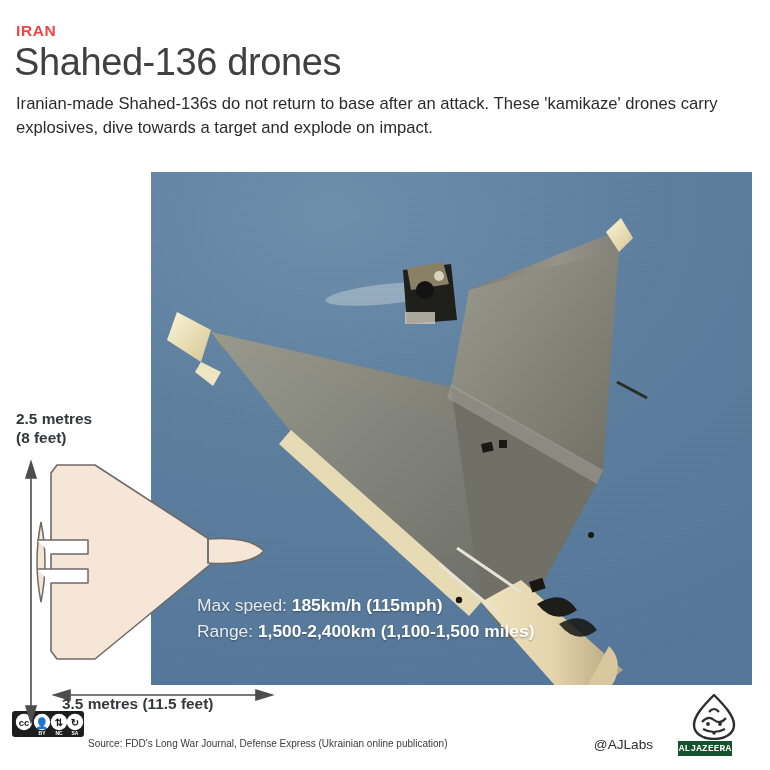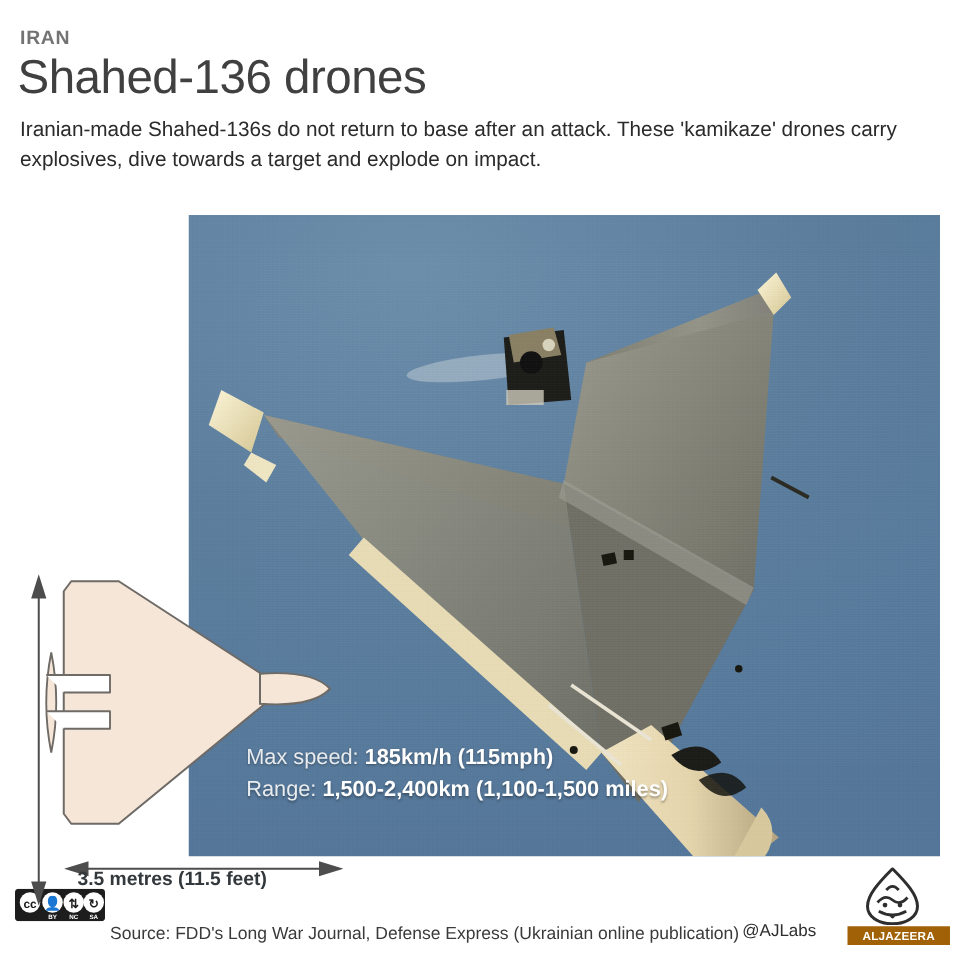--- a/index.html
+++ b/index.html
@@ -10,21 +10,21 @@
     position: relative; overflow: hidden;
     font-family: "Liberation Sans", sans-serif;
     color: #2b2b2b;
     -webkit-font-smoothing: antialiased;
   }
 
   
   .kicker {
     position: absolute; left: 16px; top: 22px;
     font-size: 15.5px; font-weight: bold; letter-spacing: .6px;
-    color: #737373;
+    color: #ef4444;
   }
   .headline {
     position: absolute; left: 14px; top: 42px;
     font-size: 38px; font-weight: 400; letter-spacing: -.4px;
     color: #404040; line-height: 1.08; white-space: nowrap;
   }
   .standfirst {
     position: absolute; left: 16px; top: 92px; width: 740px;
     font-size: 16.6px; line-height: 1.42; color: #2b2b2b;
   }
@@ -60,31 +60,31 @@
   .dim-label {
     position: absolute; font-size: 15.4px; font-weight: bold; color: #33383c; line-height: 1.26;
     white-space: pre;
   }
   .dim-v { left: 16px; top: 11px; }
   .dim-h { left: 62px; top: 296px; }
 
   
   .source {
     position: absolute; left: 88px; top: 738px;
-    font-size: 14px; color: #3a3a3a; white-space: nowrap;
+    font-size: 10px; color: #3a3a3a; white-space: nowrap;
   }
   .cc { position: absolute; left: 12px; top: 711px; }
   .aj-wrap { position: absolute; right: 14px; top: 694px; display: flex; align-items: flex-end; gap: 25px; }
   .ajlabs { font-size: 13.6px; color: #2e2e2e; padding-bottom: 4px; white-space: nowrap; }
   .aj-logo { position: relative; width: 78px; height: 62px; }
   .aj-logo svg { position: absolute; left: 8px; top: 0; }
   .aj-word {
-    position: absolute; left: 0; bottom: 0; width: 82px; height: 15px;
-    background: #a16207; color: #fff; font-size: 9.4px; font-weight: bold;
-    letter-spacing: .2px; display: flex; align-items: center; justify-content: center;
+    position: absolute; left: 0; bottom: 0; width: 54px; height: 15px;
+    background: #14532d; color: #fff; font-size: 9.4px; font-weight: bold;
+    letter-spacing: .2px; display: flex; align-items: center; justify-content: center; font-family: Liberation Mono, monospace;
   }
 </style>
 </head>
 <body>
 
 <div class="kicker">IRAN</div>
 <h1 class="headline">Shahed-136 drones</h1>
 <p class="standfirst">Iranian-made Shahed-136s do not return to base after an attack. These 'kamikaze' drones carry explosives, dive towards a target and explode on impact.</p>
 
 <div class="photo">
@@ -181,20 +181,22 @@
       <polygon points="31,64 26,80 36,80"></polygon>
       <polygon points="31,324 26,308 36,308"></polygon>
     </g>
 
     <g stroke="#4d4d4d" stroke-width="1.6" fill="#4d4d4d">
       <line x1="60" y1="297" x2="266" y2="297"></line>
       <polygon points="54,297 70,292 70,302"></polygon>
       <polygon points="272,297 256,292 256,302"></polygon>
     </g>
   </svg>
+  <div class="dim-label dim-v">2.5 metres
+(8 feet)</div>
   <div class="dim-label dim-h">3.5 metres (11.5 feet)</div>
 </div>
 
 <div class="cc">
   <svg width="72" height="26" viewBox="0 0 72 26">
     <rect x="0" y="0" width="72" height="26" rx="3" fill="#1d1d1d"></rect>
     <g fill="#ffffff">
       <circle cx="12" cy="11" r="8.2"></circle>
         <circle cx="30" cy="11" r="8.2"></circle>
       <circle cx="47" cy="11" r="8.2"></circle>

